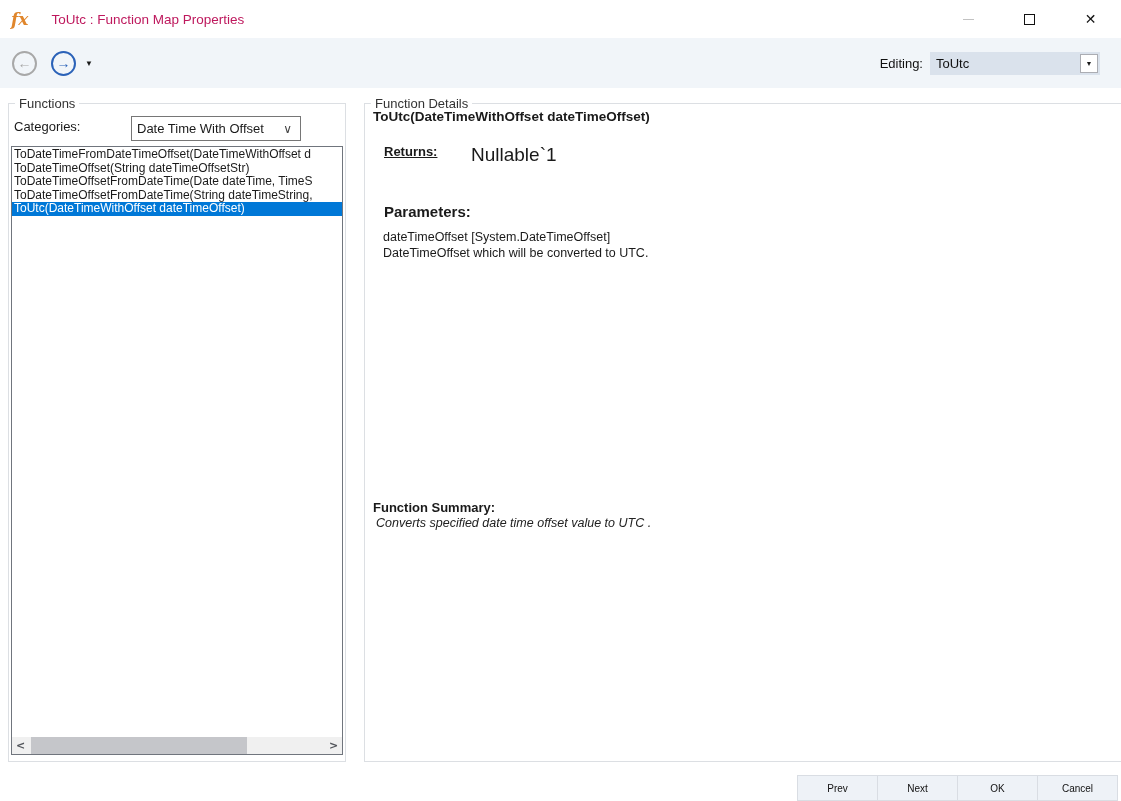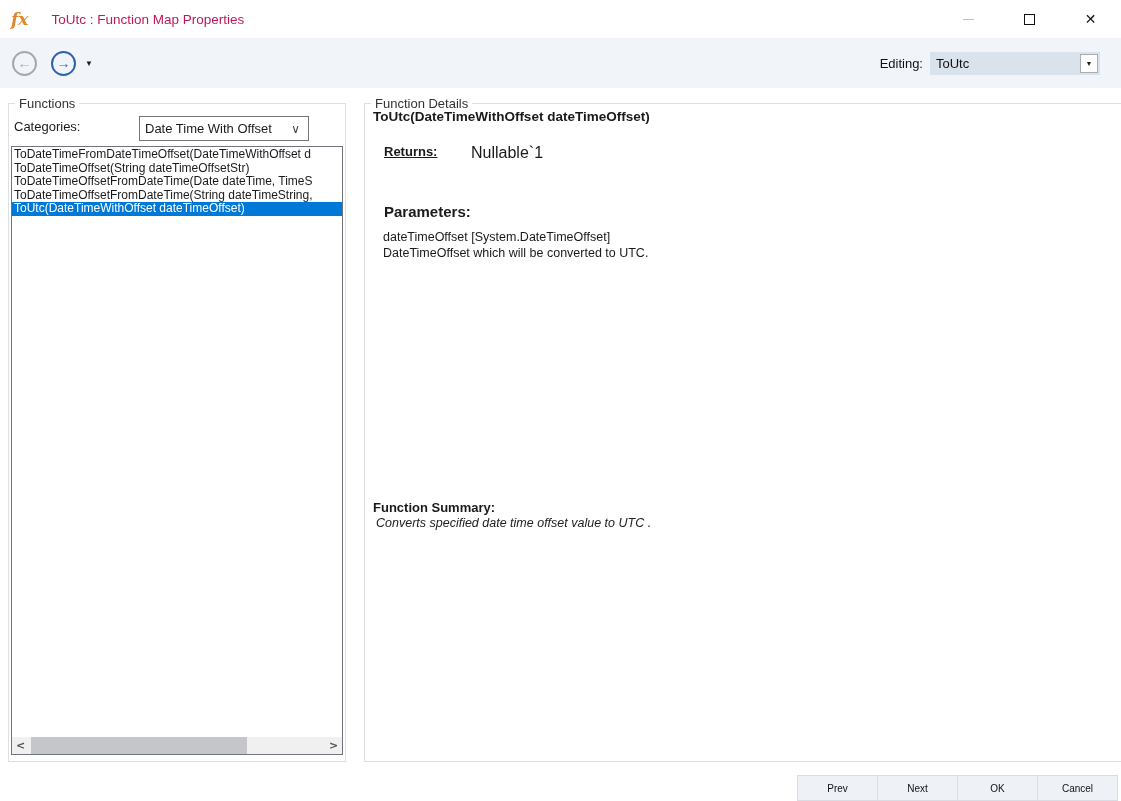--- a/index.html
+++ b/index.html
@@ -86,21 +86,21 @@
     line-height: 17px;
   }
 
   
   .categories-label { position: absolute; left: 5px; top: 15px; font-size: 13px; }
   .categories-combo {
     position: absolute; left: 122px; top: 12px;
     width: 170px; height: 25px;
     background: #ffffff;
     border: 1px solid #767676;
-    display: flex; align-items: center; margin-left: 8px;
+    display: flex; align-items: center;
   }
   .categories-value { flex: 1; padding-left: 5px; font-size: 13px; }
   .chevron-down { font-size: 12px; color: #444; padding-right: 8px; }
 
   .listbox {
     position: absolute; left: 2px; top: 42px; right: 2px; bottom: 6px;
     border: 1px solid #70757d;
     background: #fff;
     overflow: hidden;
   }
@@ -129,21 +129,21 @@
   .scroll-right { right: 0; }
   .scroll-thumb {
     position: absolute; top: 0;
     left: 19px; width: 216px; height: 17px;
     background: #c5c6ca;
   }
 
   
   .fd-signature { position: absolute; left: 8px; top: 5px; font-size: 13.5px; font-weight: bold; }
   .fd-returns-label { position: absolute; left: 19px; top: 40px; font-size: 13px; font-weight: bold; text-decoration: underline; }
-  .fd-returns-type { position: absolute; left: 106px; top: 40px; font-size: 16px; }
+  .fd-returns-type { position: absolute; left: 106px; top: 40px; font-size: 19px; }
   .fd-returns-desc { position: absolute; left: 180px; top: 40px; font-size: 13px; font-style: italic; color: #222; }
   .fd-params-label { position: absolute; left: 19px; top: 99px; font-size: 15px; font-weight: bold; }
   .fd-param-block { position: absolute; left: 18px; top: 126px; font-size: 12.5px; line-height: 15.5px; }
   .fd-summary-label { position: absolute; left: 8px; top: 396px; font-size: 13px; font-weight: bold; }
   .fd-summary-text { position: absolute; left: 11px; top: 412px; font-size: 12.5px; font-style: italic; color: #222; }
 
   
   .footer-buttons {
     position: absolute; left: 797px; top: 775px;
     display: flex;

